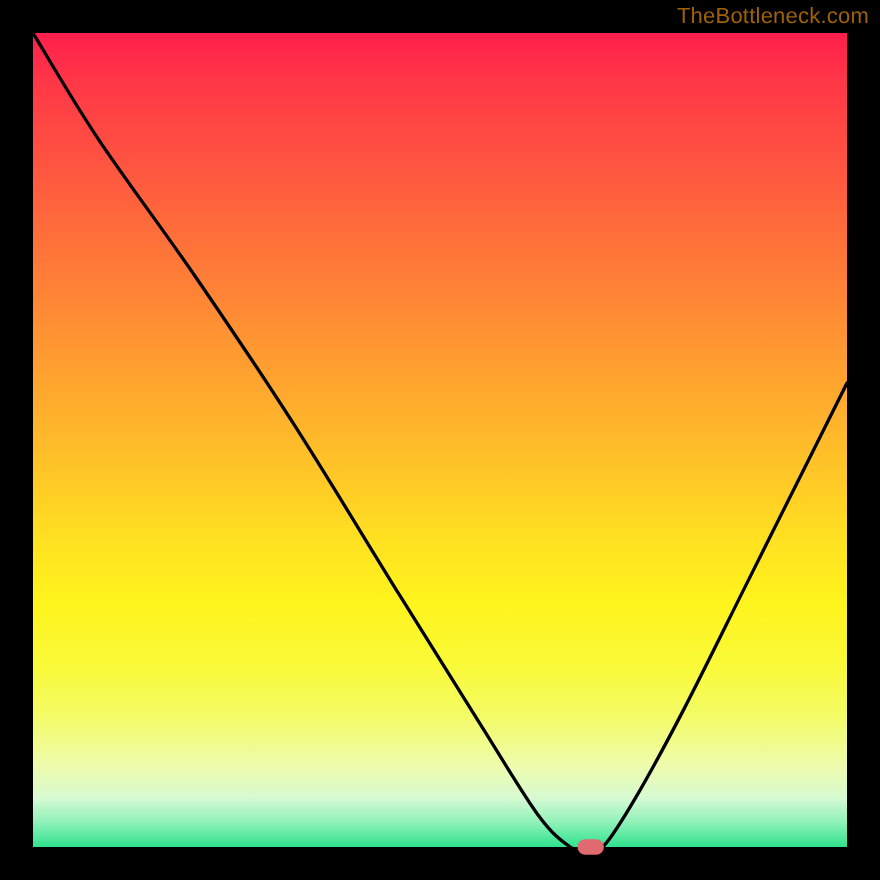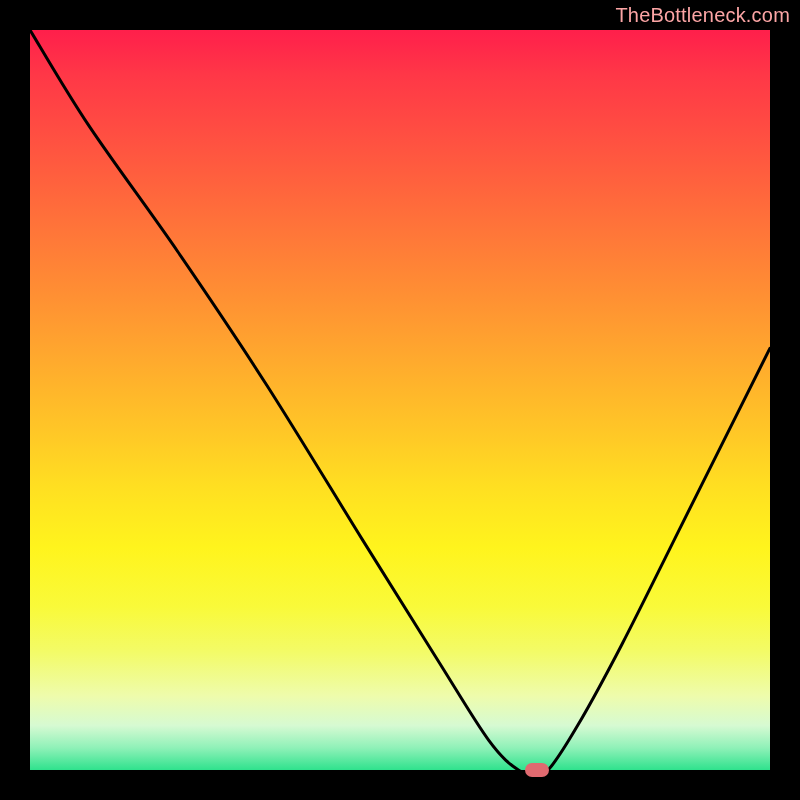--- a/index.html
+++ b/index.html
@@ -14,21 +14,21 @@
   .chart-container {
     position: relative;
     width: 800px;
     height: 800px;
     background: #000000;
   }
   .watermark {
     position: absolute;
     top: 4px;
     right: 10px;
-    color: #fca5a5;
+    color: #a16207;
     font-size: 20px;
     font-weight: 500;
     z-index: 50;
     letter-spacing: 0.2px;
   }
   .plot-area {
     position: absolute;
     left: 30px;
     top: 30px;
     width: 740px;

